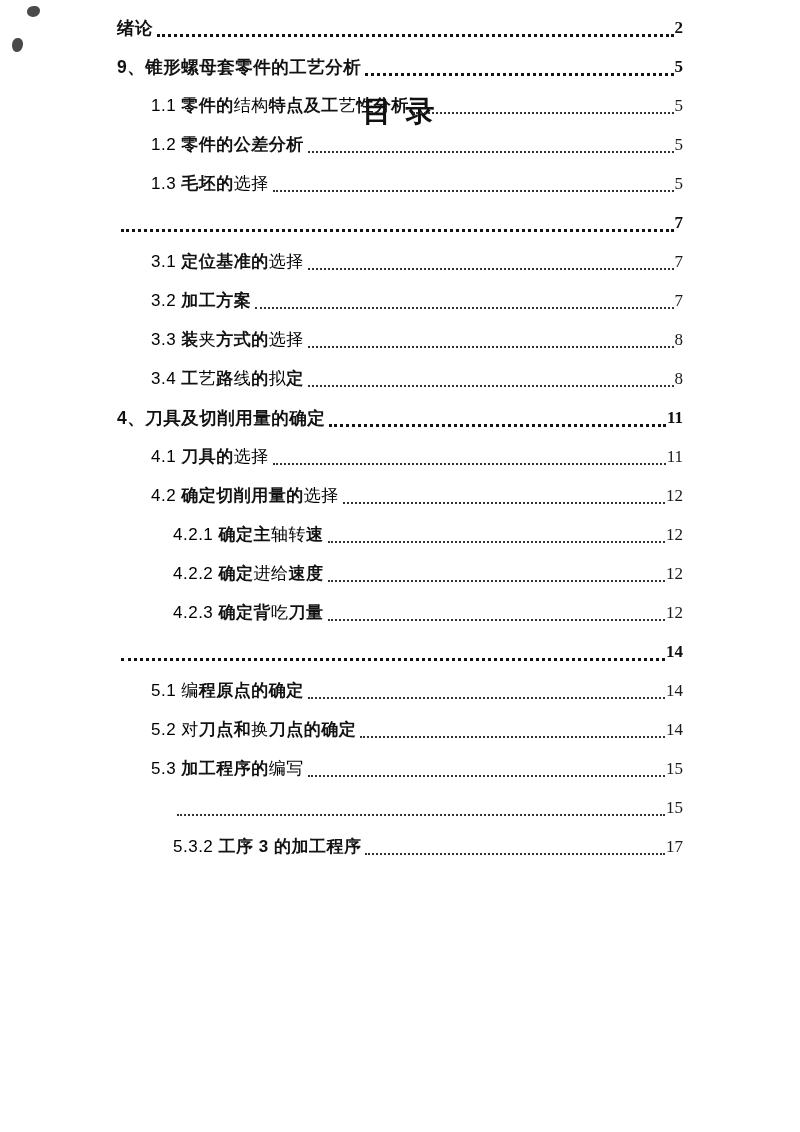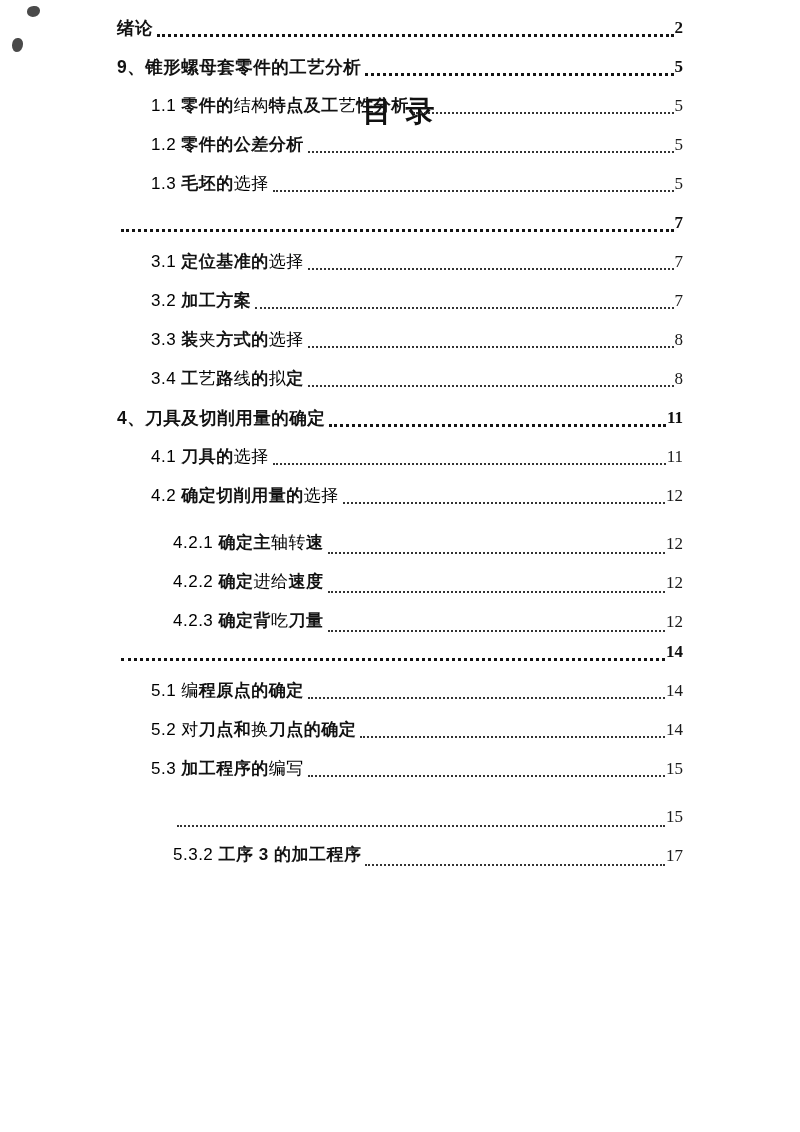--- a/index.html
+++ b/index.html
@@ -35,21 +35,21 @@
   .toc-list { margin-top: 8px; }
   .row {
     height: 39px;
     display: flex;
     align-items: center;
     font-size: 17px;
     white-space: pre;
   }
   .row.lv0 { padding-left: 0; font-size: 17.5px; }
   .row.lv1 { padding-left: 34px; }
-  .row.lv2 { padding-left: 56px; align-items: flex-end; }
+  .row.lv2 { padding-left: 56px; }
   .txt { flex: 0 0 auto; letter-spacing: 0.5px; }
   .seg.b {
     font-weight: bold;
     font-family: "Liberation Sans", sans-serif;
     color: #121212;
   }
   .seg.r {
     font-weight: normal;
     font-family: Liberation Sans, sans-serif;
     color: #000000;

